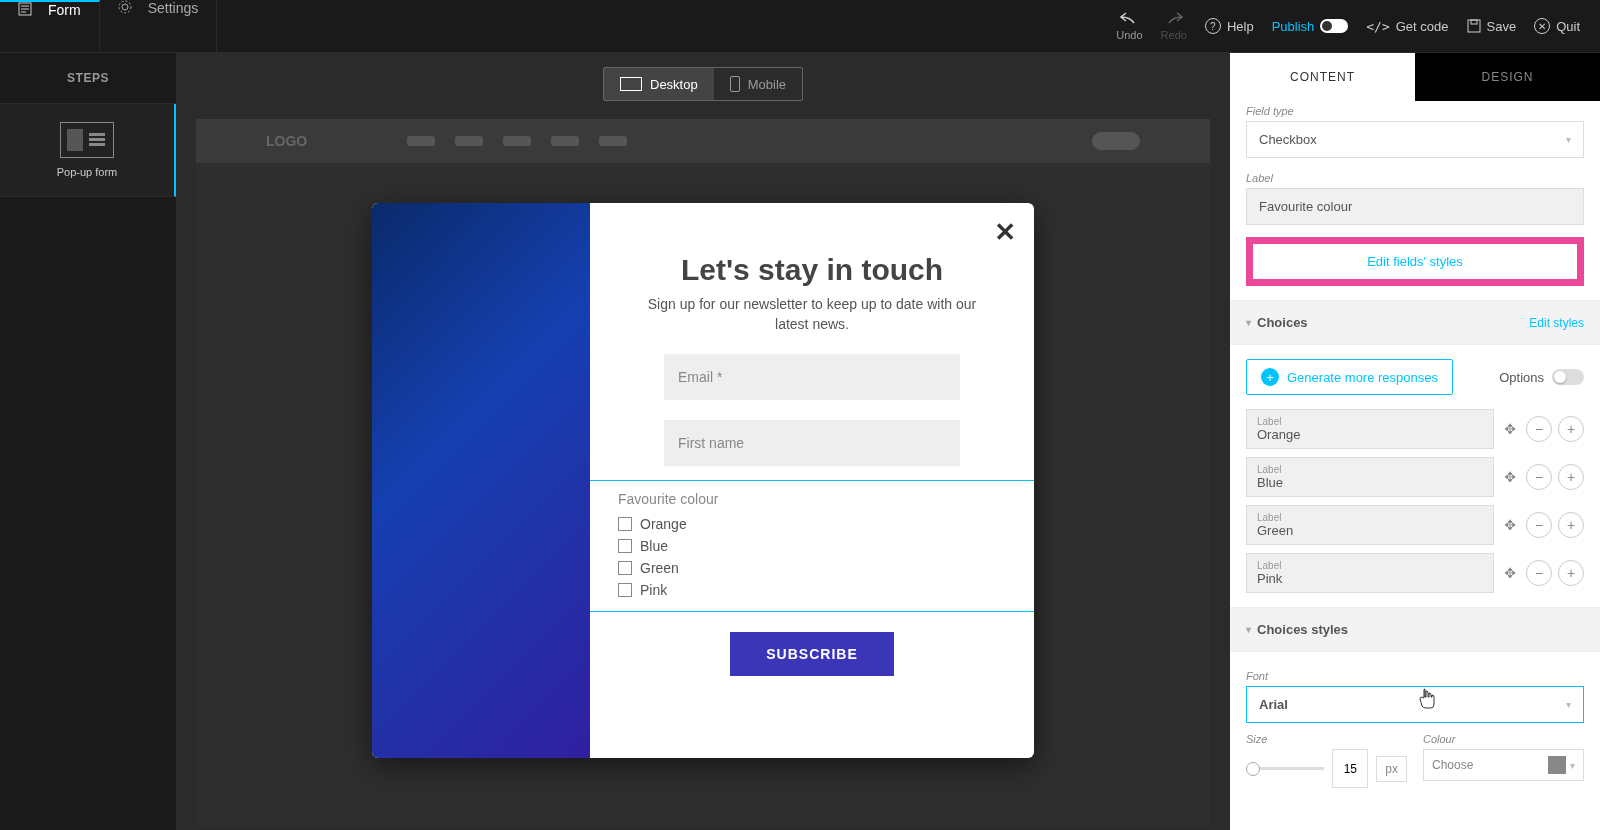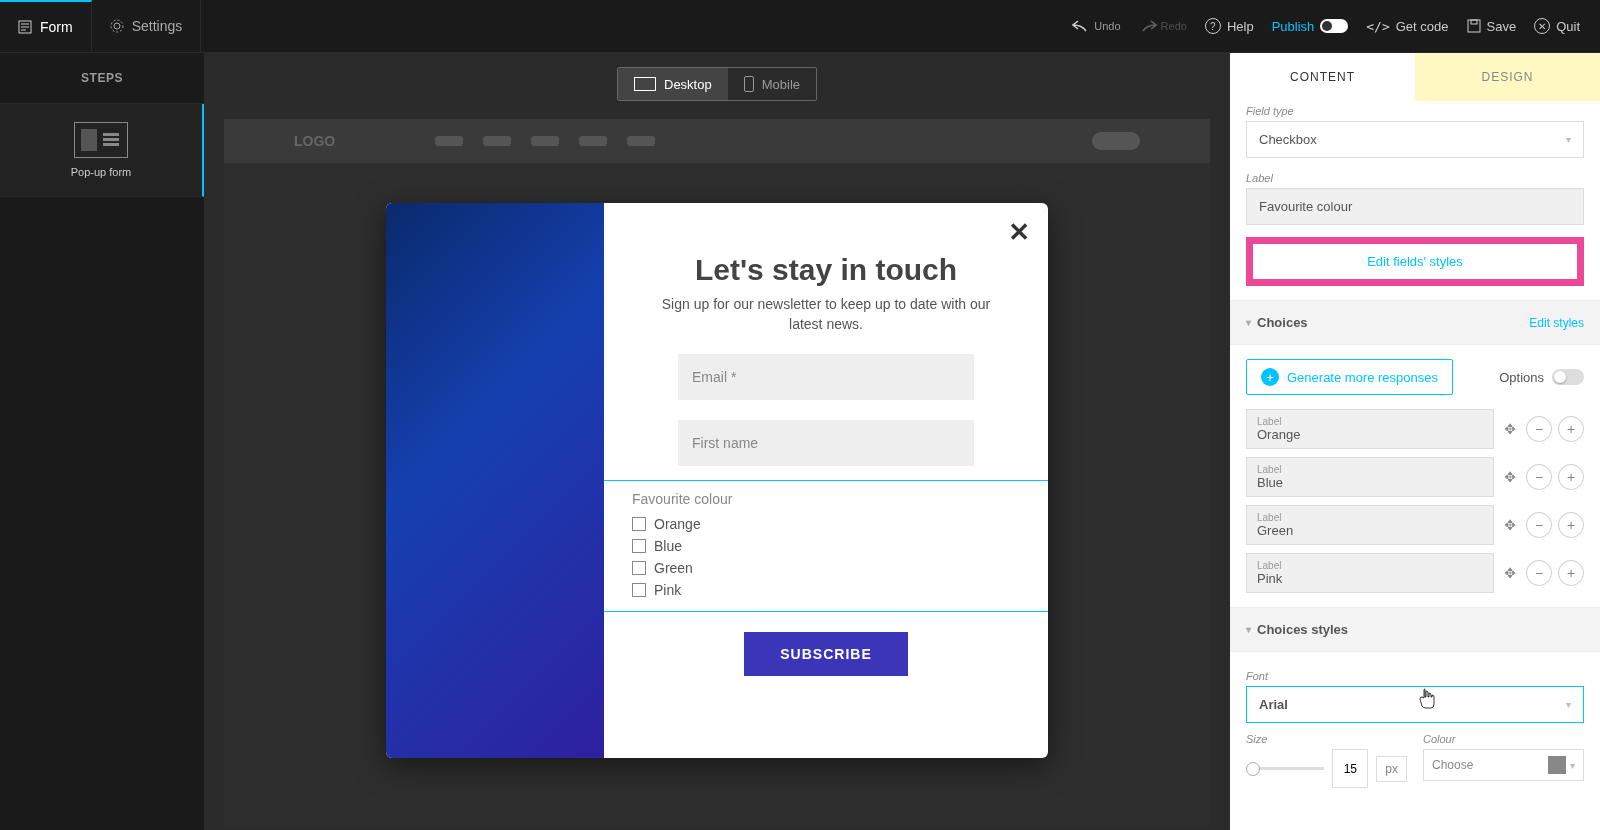--- a/index.html
+++ b/index.html
@@ -1,36 +1,36 @@
 <!DOCTYPE html>
 <html><head>
 <meta charset="utf-8">
 <style>
 * { box-sizing: border-box; margin: 0; padding: 0; }
 body { font-family: Arial, sans-serif; background: #1a1a1a; overflow: hidden; width: 1600px; height: 830px; }
 
 
 .topbar { height: 53px; background: #1a1a1a; display: flex; align-items: center; border-bottom: 1px solid #2a2a2a; }
 .topbar-left { display: flex; height: 100%; }
-.topbar-tab { display: flex; align-items: center; gap: 8px; padding: 0 18px; color: #aaa; font-size: 14px; cursor: pointer; border-right: 1px solid #2a2a2a; }
+.topbar-tab { display: flex; gap: 16px; padding: 0 18px; color: #aaa; font-size: 14px; cursor: pointer; border-right: 1px solid #2a2a2a; }
 .topbar-tab.active { border-top: 2px solid #00c4ff; color: #fff; }
 .topbar-right { margin-left: auto; display: flex; align-items: center; gap: 18px; padding-right: 20px; }
-.tb-action { display: flex; flex-direction: row; align-items: center; justify-content: center; gap: 4px; color: #999; font-size: 11px; cursor: pointer; }
+.tb-action { display: flex; flex-direction: column; align-items: center; justify-content: center; gap: 4px; color: #999; font-size: 11px; cursor: pointer; }
 .tb-action.disabled { opacity: 0.4; }
 .tb-btn { display: flex; align-items: center; gap: 6px; color: #ccc; font-size: 13px; cursor: pointer; }
 .tb-btn.publish { color: #00c4ff; }
 .toggle-pill { width: 28px; height: 14px; background: #fff; border-radius: 7px; position: relative; }
 .toggle-pill::after { content:''; position:absolute; width:10px; height:10px; background:#333; border-radius:50%; top:2px; left:2px; }
 .circle-icon { width:16px; height:16px; border:1.5px solid #ccc; border-radius:50%; display:flex; align-items:center; justify-content:center; font-size:10px; }
 
 
 .main { display: flex; height: 777px; }
 
 
-.left-sidebar { width: 204px; background: #1a1a1a; }
+.left-sidebar { width: 176px; background: #1a1a1a; }
 .steps-header { text-align: center; padding: 18px 0; font-size: 12px; color: #999; letter-spacing: 0.5px; font-weight: bold; border-bottom: 1px solid #2a2a2a; }
 .step-item { text-align: center; padding: 18px 10px; color: #ccc; font-size: 11px; border-bottom: 1px solid #2a2a2a; cursor: pointer; position: relative; }
 .step-item.active { border-right: 2px solid #00c4ff; background: #222; }
 .step-icon-box { width: 54px; height: 36px; border: 1.5px solid #888; margin: 0 auto 8px; display: flex; align-items: center; justify-content: center; position: relative; }
 .step-icon-form::before { content:''; position:absolute; left:6px; top:6px; bottom:6px; width:16px; background:#555; }
 .step-icon-form::after { content:''; position:absolute; right:8px; top:10px; width:16px; height:3px; background:#888; box-shadow: 0 5px 0 #888, 0 10px 0 #888; }
 .step-icon-success::after { content:'✓'; width:14px; height:14px; border:1px solid #888; border-radius:50%; display:flex; align-items:center; justify-content:center; font-size:9px; color:#888; }
 .step-sub { font-size: 10px; color: #888; margin-top: 2px; }
 .red-dot { position:absolute; left:8px; top:20px; width:8px; height:8px; background:#d33; border-radius:50%; }
 
@@ -239,21 +239,21 @@
             <button class="subscribe-btn">SUBSCRIBE</button>
           </div>
         </div>
       </div>
     </div>
   </div>
 
   <div class="right-panel">
     <div class="panel-tabs">
       <div class="panel-tab active">CONTENT</div>
-      <div class="panel-tab" style="background:#fef9c3;">DESIGN</div>
+      <div class="panel-tab" style="background:#000000;">DESIGN</div>
     </div>
     <div class="panel-body panel-scroll">
       <div class="field-label" style="margin-top:-6px;">Field type</div>
       <div class="select-box">
         <span>Checkbox</span>
         <span class="caret">▾</span>
       </div>
       <div class="field-label" style="margin-top:14px;">Label</div>
       <input class="input-box" value="Favourite colour" style="">
       <button class="link-btn">Edit fields' styles</button>

